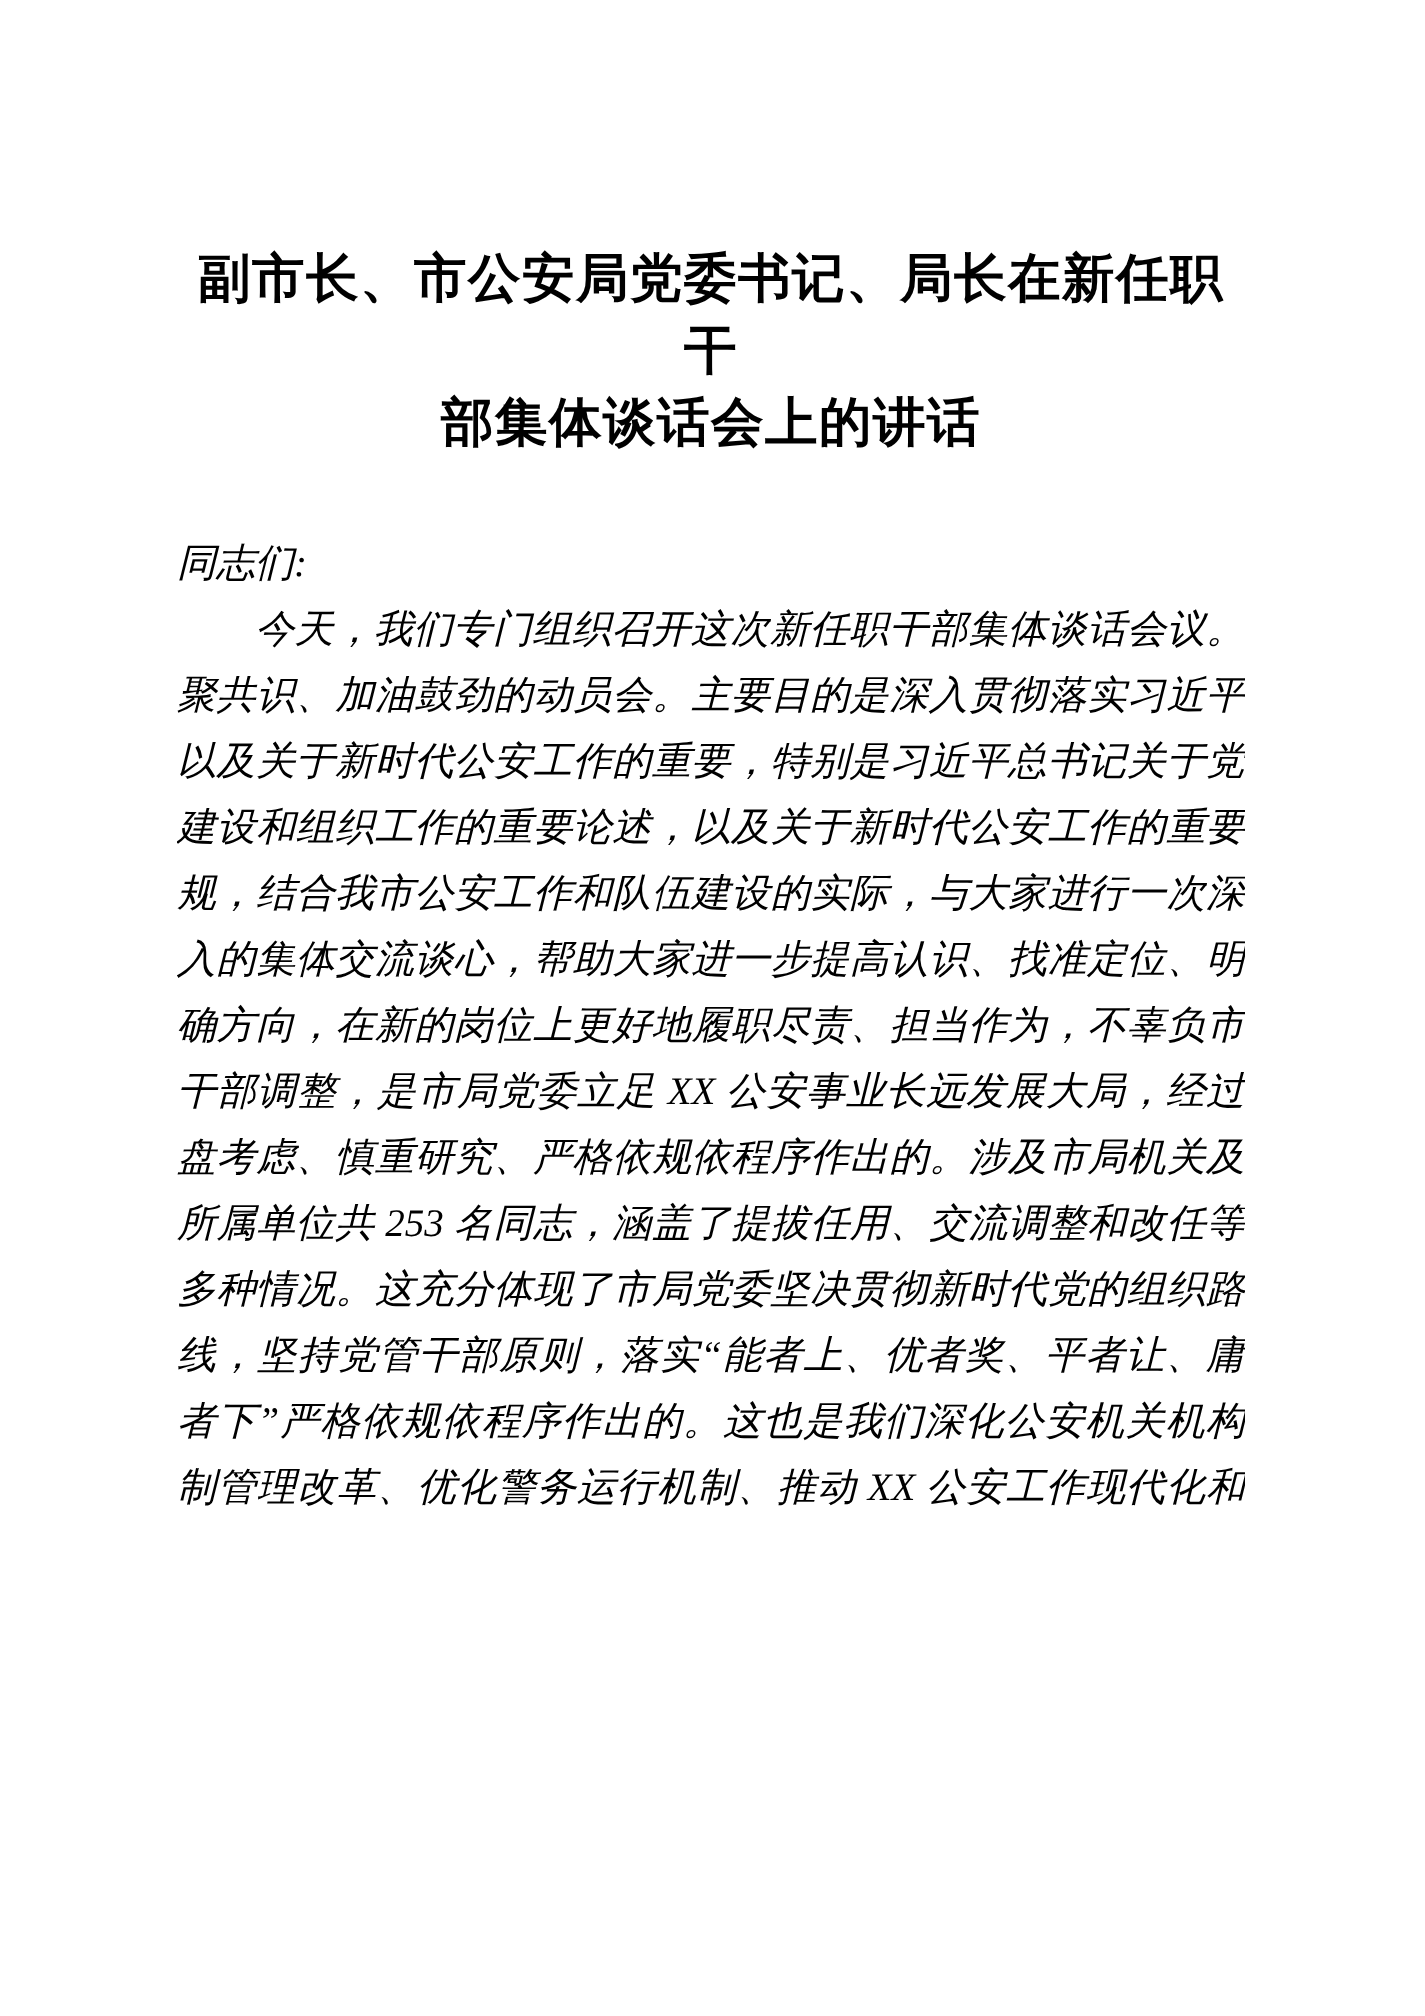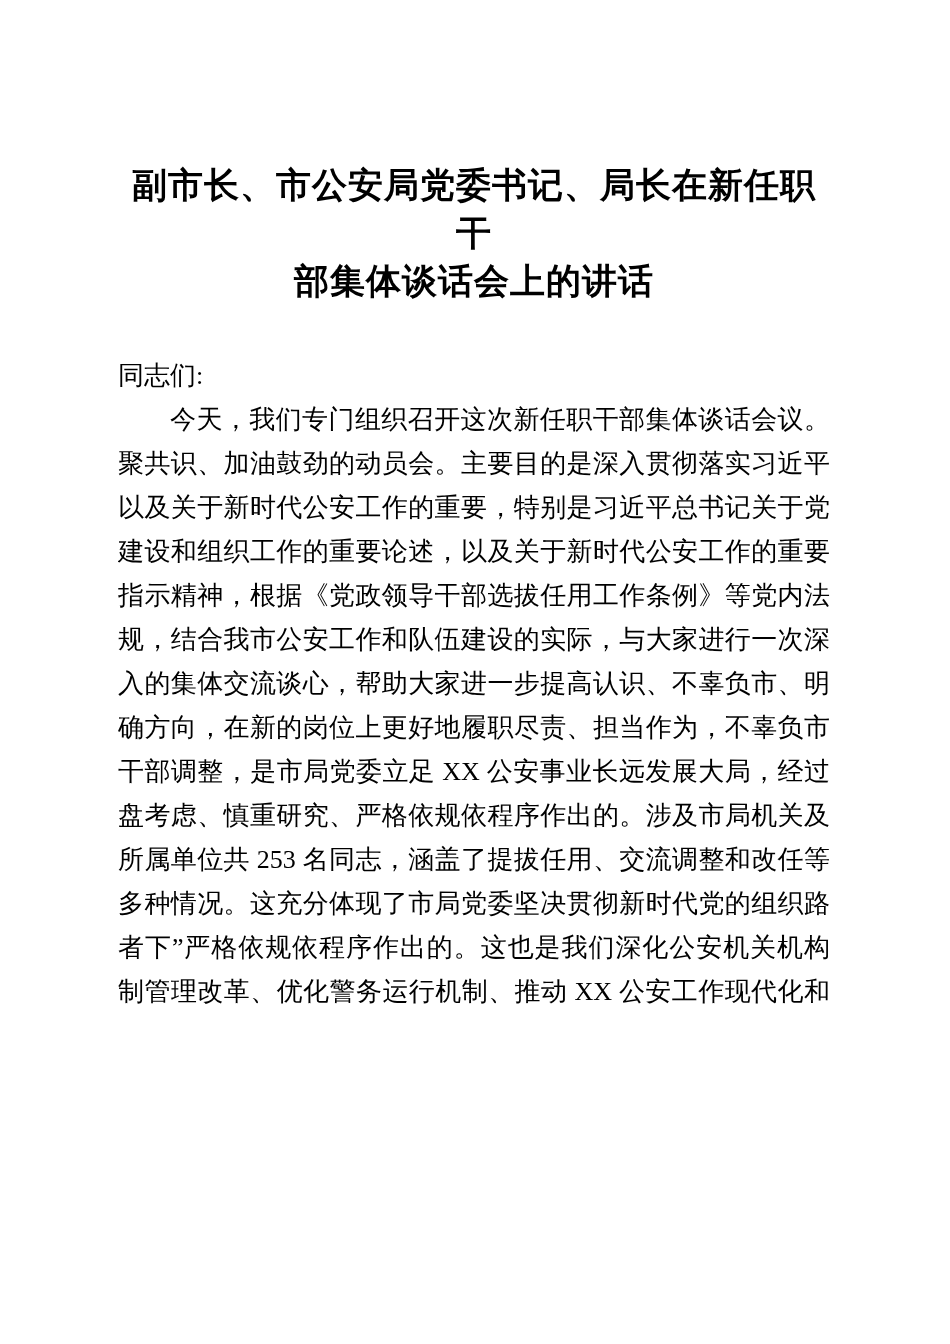--- a/index.html
+++ b/index.html
@@ -31,20 +31,21 @@
     line-height: 48px;
     font-weight: bold;
     text-align: center;
     letter-spacing: 1px;
   }
   .title .title-line {
     display: block;
   }
   .doc-body {
     margin: 0;
+    font-style: italic;
   }
   .line {
     height: 44px;
     line-height: 44px;
     font-size: 26px;
     text-align: justify;
     text-align-last: justify;
     overflow: hidden;
   }
   .line.nofill {
@@ -61,24 +62,24 @@
   <h1 class="title">
     <span class="title-line">副市长、市公安局党委书记、局长在新任职干</span>
     <span class="title-line">部集体谈话会上的讲话</span>
   </h1>
   <div class="doc-body">
       <div class="line nofill">同志们:</div>
       <div class="line indent">今天，我们专门组织召开这次新任职干部集体谈话会议。</div>
       <div class="line">聚共识、加油鼓劲的动员会。主要目的是深入贯彻落实习近平</div>
       <div class="line">以及关于新时代公安工作的重要，特别是习近平总书记关于党的</div>
       <div class="line">建设和组织工作的重要论述，以及关于新时代公安工作的重要</div>
-      <div class="line">指示精神，根据《党政领导干部选拔任用工作条例》等党内法</div>
       <div class="line">规，结合我市公安工作和队伍建设的实际，与大家进行一次深</div>
-      <div class="line">入的集体交流谈心，帮助大家进一步提高认识、不辜负市、明</div>
+      <div class="line">入的集体交流谈心，帮助大家进一步提高认识、找准定位、明</div>
       <div class="line">确方向，在新的岗位上更好地履职尽责、担当作为，不辜负市</div>
       <div class="line">干部调整，是市局党委立足 XX 公安事业长远发展大局，经过通</div>
       <div class="line">盘考虑、慎重研究、严格依规依程序作出的。涉及市局机关及</div>
       <div class="line">所属单位共 253 名同志，涵盖了提拔任用、交流调整和改任等</div>
       <div class="line">多种情况。这充分体现了市局党委坚决贯彻新时代党的组织路</div>
+      <div class="line">线，坚持党管干部原则，落实“能者上、优者奖、平者让、庸</div>
       <div class="line">者下”严格依规依程序作出的。这也是我们深化公安机关机构编</div>
       <div class="line">制管理改革、优化警务运行机制、推动 XX 公安工作现代化和干</div>
     </div>
 </div>
 
 </body></html>

